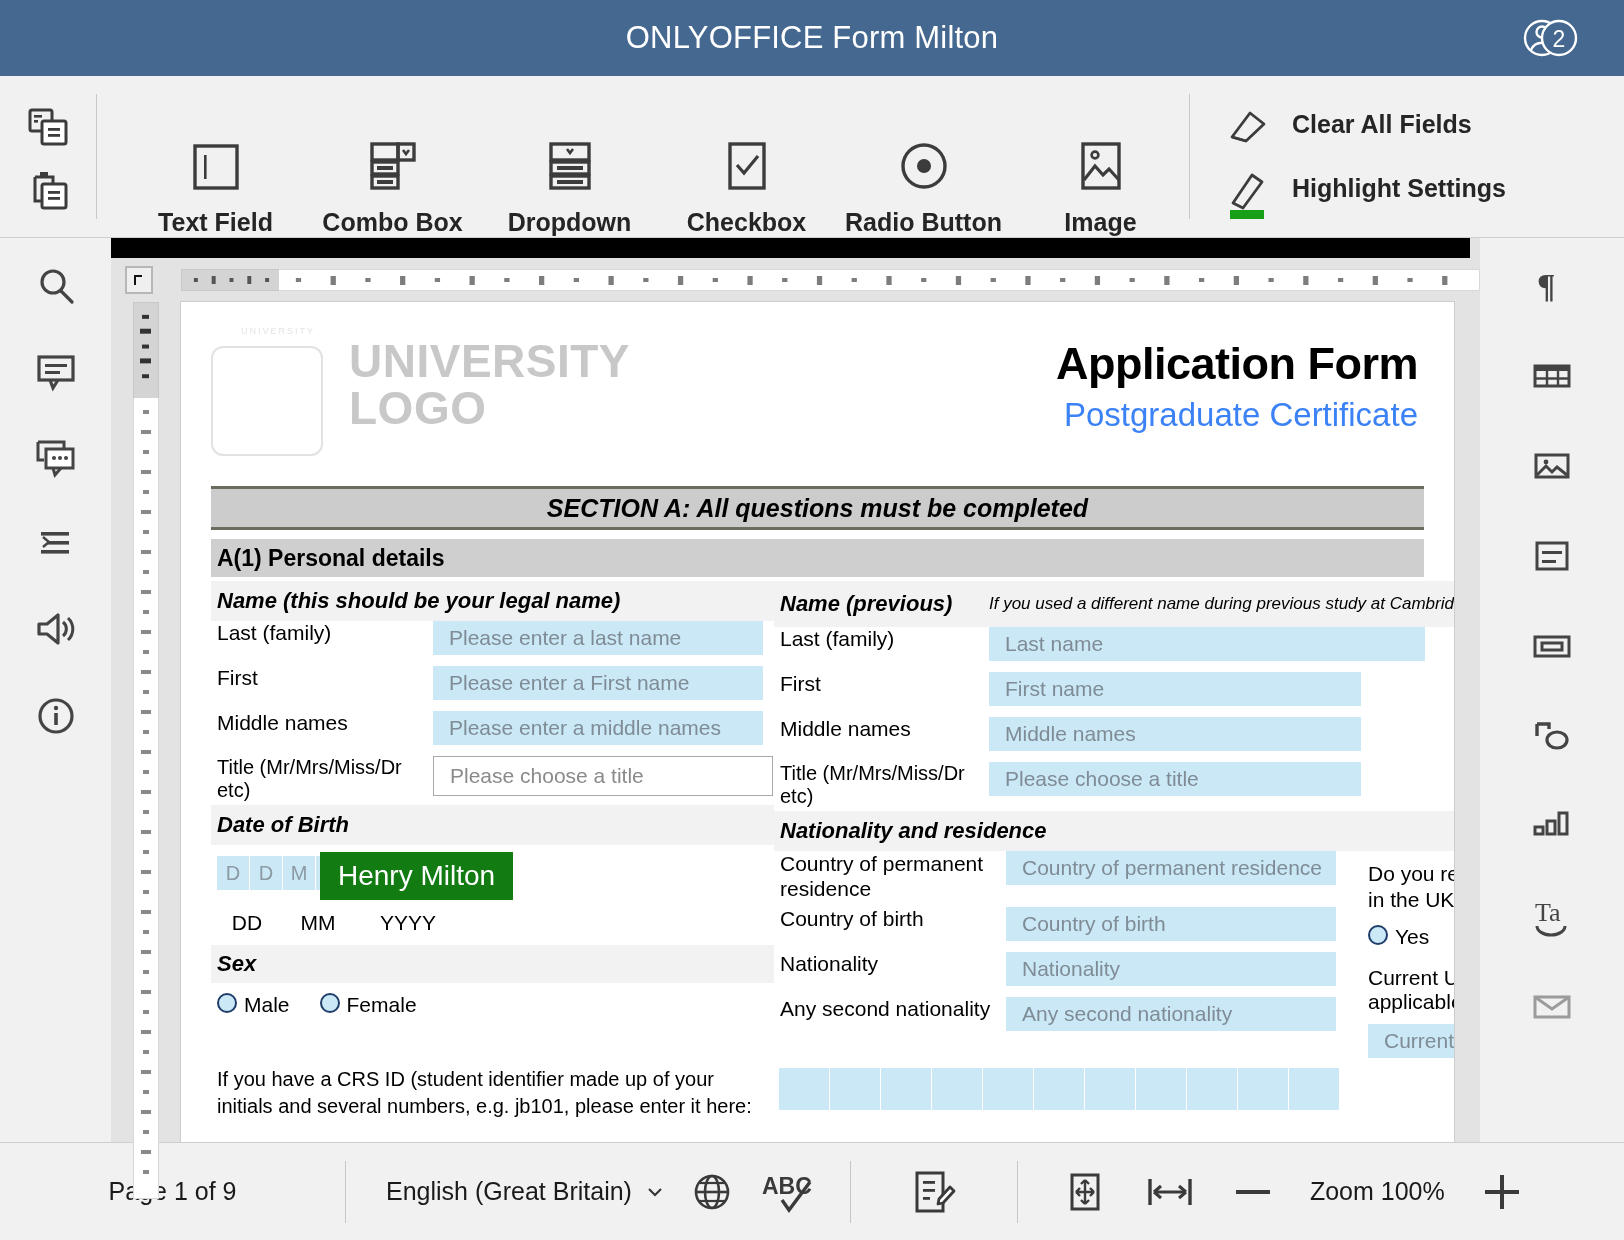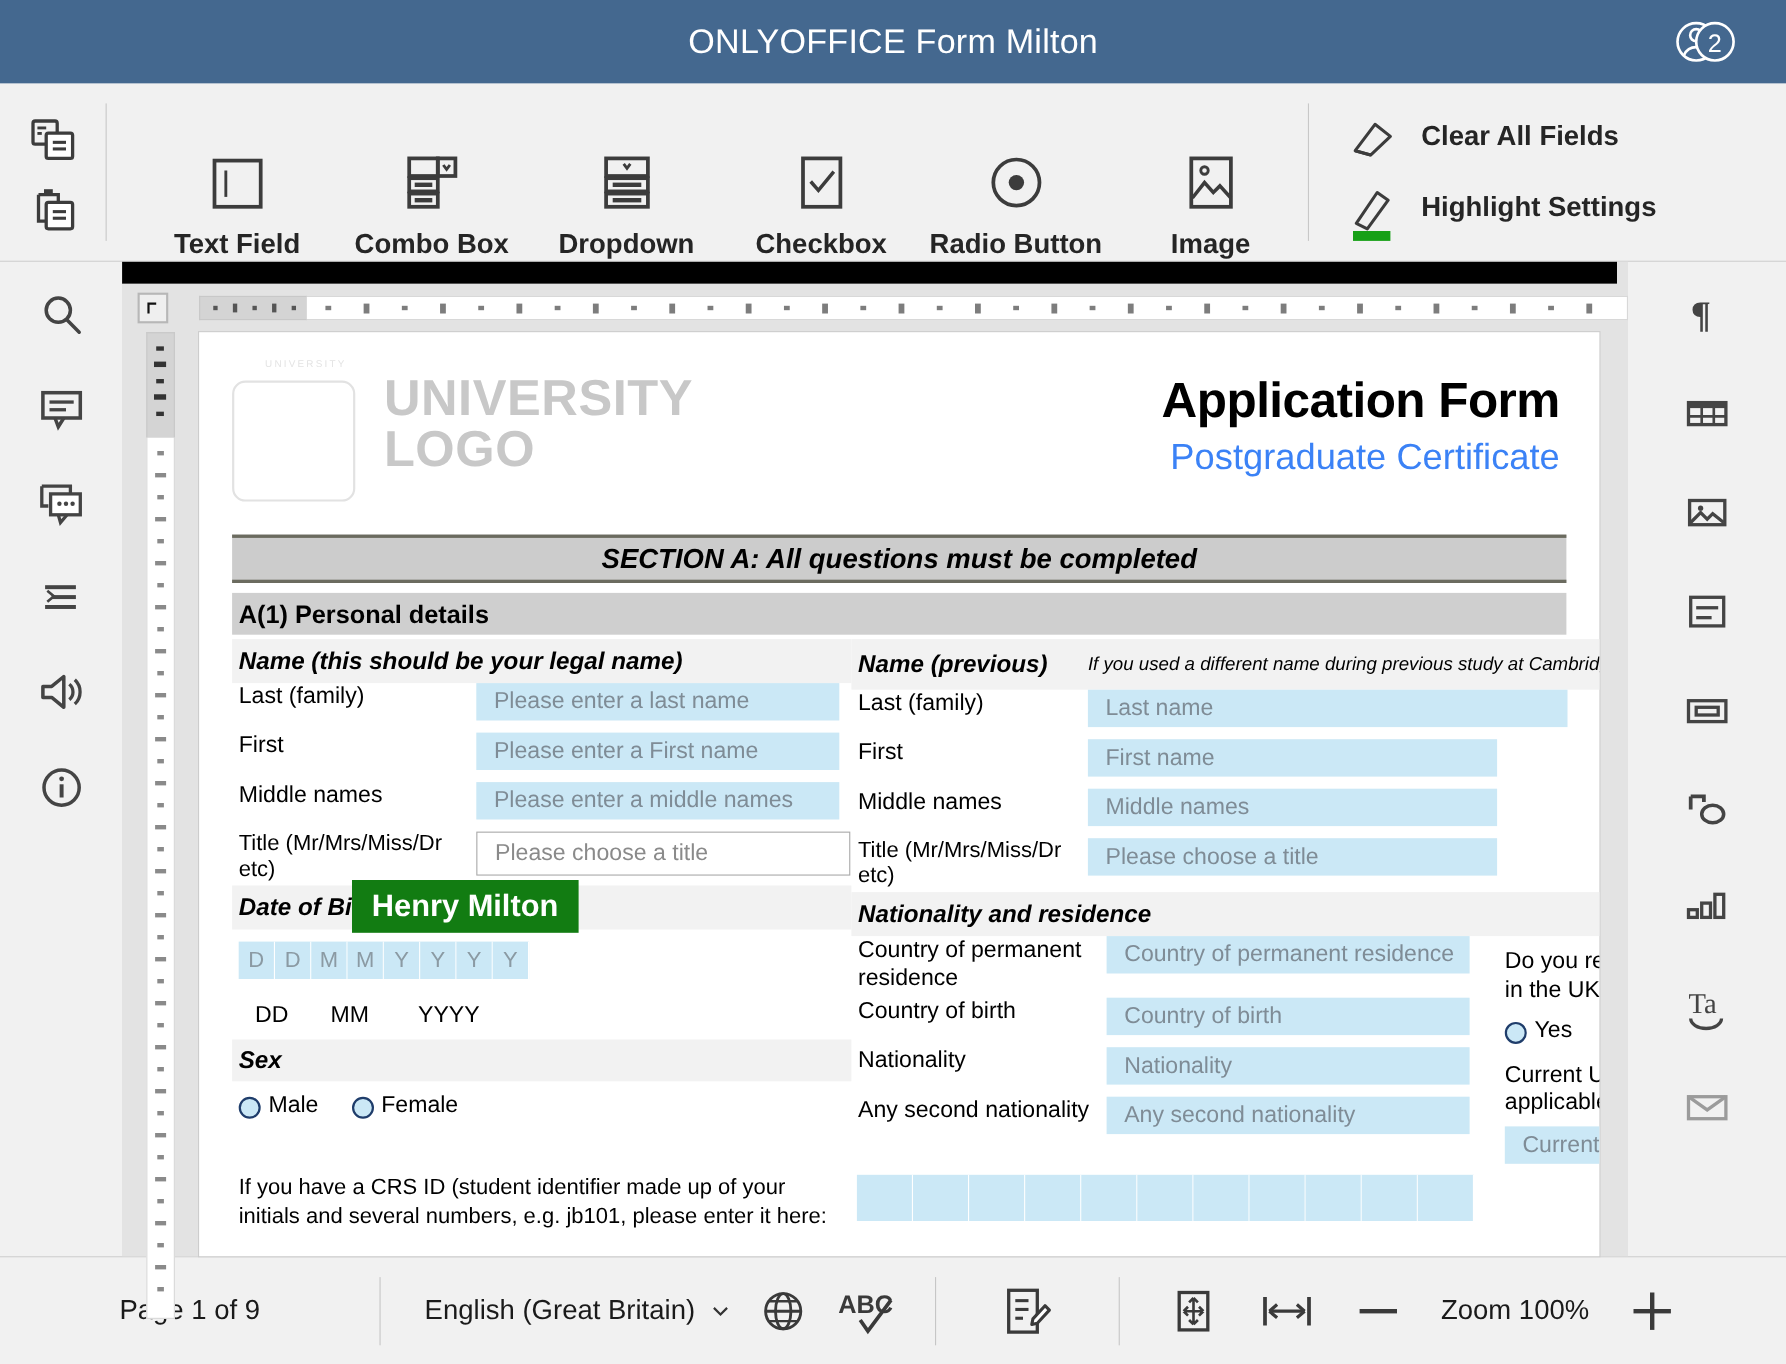--- a/index.html
+++ b/index.html
@@ -120,21 +120,21 @@
   .ffield.plain { background: #ffffff; border: 1px solid #a9a9a9; color: #8a8a8a; position: relative; height: 40px; }
 
   .dobboxes { display: flex; margin-left: 6px; }
   .dobcell {
     width: 33px; height: 34px; background: #cbe8f6; border-right: 1px solid #ffffff;
     display: flex; align-items: center; justify-content: center;
     font-size: 20px; color: #8b9aa3;
   }
 
   .radio-line { display: flex; align-items: center; gap: 16px; height: 44px; padding-left: 6px; }
-  .radio { display: flex; align-items: flex-end; gap: 7px; }
+  .radio { display: flex; align-items: flex-start; gap: 7px; }
   .rcircle { width: 20px; height: 20px; border: 2px solid #1f3d6b; border-radius: 50%; background: #cbe8f6; }
   .rlabel2 { font-size: 21px; color: #000; }
 
   .crsrow { display: flex; margin-top: 8px; align-items: flex-start; }
   .crstext { font-size: 20px; color: #000; line-height: 1.35; width: 560px; padding-left: 6px; }
   .crsboxes { display: flex; margin-left: 8px; margin-top: 2px; }
   .crscell { width: 51px; height: 42px; background: #cbe8f6; border-right: 1px solid #ffffff; }
 
   
   .tooltip {
@@ -784,15 +784,15 @@
       <span class="sb-text">Zoom 100%</span>
       <div class="sb-icon">
         <svg width="42" height="42" viewBox="0 0 42 42">
             <rect x="4" y="19" width="34" height="4" fill="#3a3a3a"></rect>
             <rect x="19" y="4" width="4" height="34" fill="#3a3a3a"></rect>
           </svg>
       </div>
     </div>
   </div>
 
-  <div class="tooltip" style="left:320px; top:800px;font-weight:bold;">Henry Milton</div>
+  <div class="tooltip" style="left:320px; top:852px;">Henry Milton</div>
 
 </div>
 
 </body></html>

